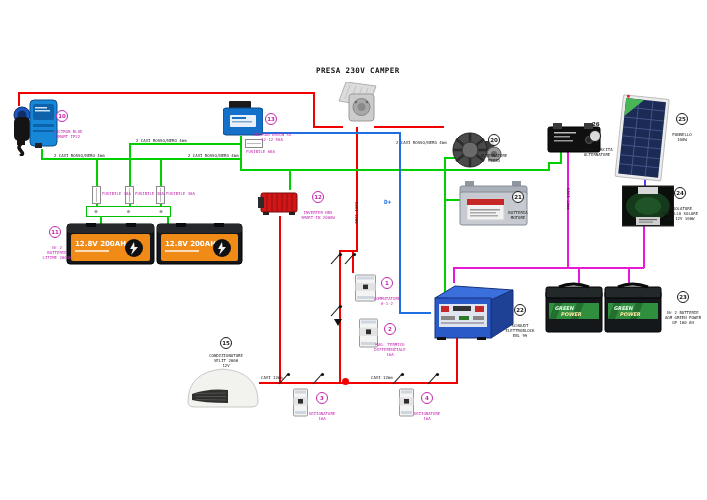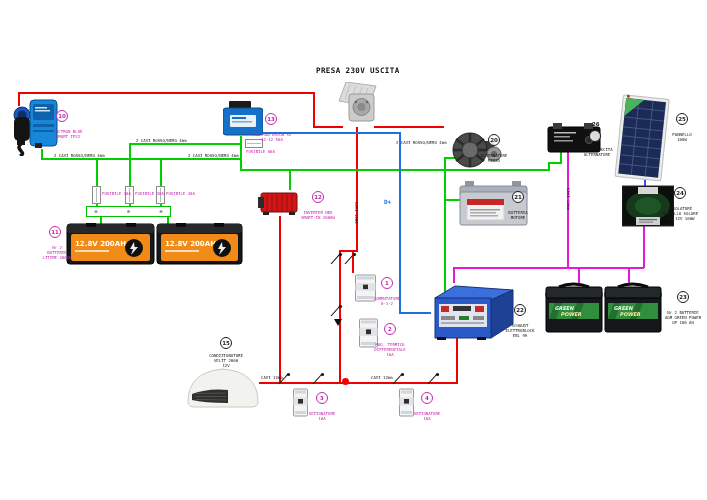--- a/index.html
+++ b/index.html
@@ -17,21 +17,21 @@
   .wlbl.vert{transform:rotate(90deg);transform-origin:left top;}
   .wlbl.big{font-size:6px;font-weight:bold;}
   .dot{position:absolute;border-radius:50%;}
   #title{position:absolute;left:316px;top:66px;font-family:"DejaVu Sans Mono",monospace;
          font-weight:bold;font-size:7.5px;color:#111;letter-spacing:0.4px;}
 </style>
 </head>
 <body>
 
 <div id="canvas">
-  <div id="title">PRESA 230V USCITA</div>
+  <div id="title">PRESA 230V CAMPER</div>
 <div class="wire" style="left:18px;top:92px;width:297px;height:1.7px;background:#f20000;"></div>
     <div class="wire" style="left:18px;top:92px;width:1.7px;height:14px;background:#f20000;"></div>
     <div class="wire" style="left:313px;top:92px;width:1.7px;height:36px;background:#f20000;"></div>
     <div class="wire" style="left:313px;top:126px;width:30px;height:1.7px;background:#f20000;"></div>
     <div class="wire" style="left:374px;top:126px;width:70px;height:1.7px;background:#f20000;"></div>
     <div class="wire" style="left:356px;top:127px;width:1.7px;height:124px;background:#f20000;"></div>
     <div class="wire" style="left:339px;top:250px;width:19px;height:1.7px;background:#f20000;"></div>
     <div class="wire" style="left:339px;top:250px;width:1.7px;height:134px;background:#f20000;"></div>
     <div class="wire" style="left:352px;top:250px;width:1.7px;height:23px;background:#f20000;"></div>
     <div class="wire" style="left:259px;top:382px;width:199px;height:1.7px;background:#f20000;"></div>

